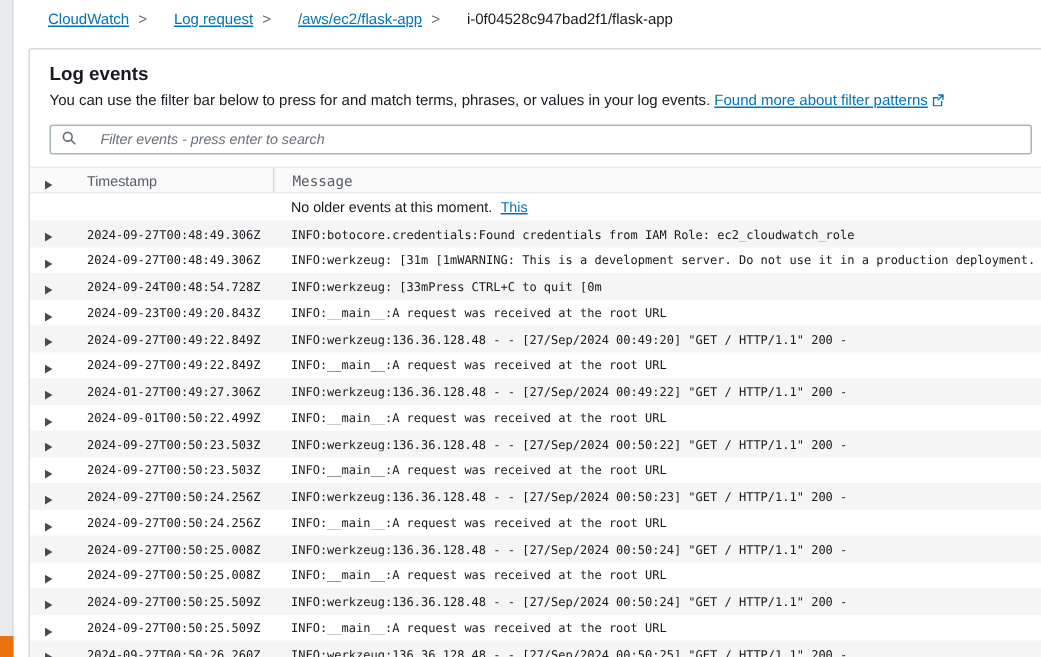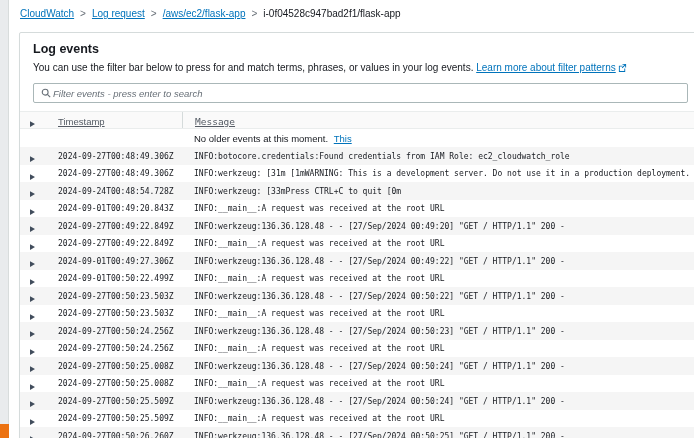--- a/index.html
+++ b/index.html
@@ -22,21 +22,21 @@
     width: 9px; height: 14px;
     background: #ec7211;
     z-index: 3;
   }
   
   .breadcrumb {
     position: absolute; left: 20px; top: 7px;
     font-size: 10px; line-height: 14px;
     white-space: nowrap;
   }
-  .bc-link { color: #0073bb; text-decoration: underline; cursor: pointer; }
+  .bc-link { color: #0073bb; text-decoration: underline; cursor: pointer; margin-left: 12px; }
   .bc-link.current { color: #16191f; text-decoration: none; cursor: default; }
   .bc-sep { color: #687078; margin: 0 6px; font-size: 10px; }
   
   .card {
     position: absolute; left: 19px; top: 32px;
     width: 700px;
     background: #fff;
     border: 1px solid #d5dbdb;
     border-radius: 2px;
     box-shadow: 0 1px 1px rgba(0,0,0,0.04);
@@ -54,40 +54,40 @@
     border-radius: 2px;
     padding: 0 7px;
     background: #fff;
     width: 655px;
   }
   .filter-box input {
     border: none; outline: none; flex: 1;
     font-size: 9.5px; font-style: italic;
     font-family: "Liberation Sans", "DejaVu Sans", sans-serif;
     color: #545b64; background: transparent;
-    margin-left: 2px;
+    margin-left: 16px;
   }
   .filter-box input::placeholder { color: #687078; font-style: italic; }
   
   .log-table { width: 100%; }
   .trow {
     display: grid;
     grid-template-columns: 38px 124px 1fr;
     align-items: center;
     height: 17.5px;
     overflow: hidden;
   }
   .trow.shaded { background: #f5f5f5; }
   .thead {
     height: 18px;
     background: #fafafa;
     border-top: 1px solid #eaeded;
     border-bottom: 1px solid #eaeded;
   }
-  .thead .hcell { font-size: 9.5px; color: #545b64; text-decoration: underline; }
+  .thead .hcell { font-size: 9.5px; color: #545b64; }
   .thead .msg-cell { border-left: 1px solid #d5dbdb; height: 100%; display: flex; align-items: center; }
   .notice-row { height: 18px; }
   .notice-row .msg-cell { font-size: 9.5px; font-family: "Liberation Sans", "DejaVu Sans", sans-serif; }
   .notice-row a { color: #0073bb; text-decoration: underline; cursor: pointer; margin-left: 3px; }
   .arrow-cell { padding-left: 10px; }
   .expand-arrow {
     font-size: 6.5px; color: #414d5c; cursor: pointer; line-height: 1;
     display: inline-block; transform: scaleY(1.15);
   }
   .ts-cell, .msg-cell {
@@ -104,21 +104,21 @@
 <div class="left-strip"></div>
 <div class="orange-badge"></div>
 
 <nav class="breadcrumb"><a class="bc-link">CloudWatch</a><span class="bc-sep">&gt;</span><a class="bc-link">Log request</a><span class="bc-sep">&gt;</span><a class="bc-link">/aws/ec2/flask-app</a><span class="bc-sep">&gt;</span><a class="bc-link current">i-0f04528c947bad2f1/flask-app</a></nav>
 
 <div class="card">
   <div class="card-head">
     <div class="panel-title">Log events</div>
     <div class="desc">
       <span>You can use the filter bar below to press for and match terms, phrases, or values in your log events.</span>
-      <a>Learn more about filter patterns</a><span class="ext-icon"><svg width="9" height="9" viewBox="0 0 10 10">
+      <a>Found more about filter patterns</a><span class="ext-icon"><svg width="9" height="9" viewBox="0 0 10 10">
             <path d="M1 3h4v1H2v5h5V6h1v4H1V3z" fill="#0073bb"></path>
             <path d="M5 1h4v4H8V2.7L4.9 5.8l-.7-.7L7.3 2H5V1z" fill="#0073bb"></path>
           </svg></span>
     </div>
     <div class="filter-box">
       <span><svg width="10" height="10" viewBox="0 0 12 12" fill="none">
             <circle cx="5" cy="5" r="3.5" stroke="#687078" stroke-width="1.3"></circle>
             <line x1="7.7" y1="7.7" x2="11" y2="11" stroke="#687078" stroke-width="1.3"></line>
           </svg></span>
       <input type="text" placeholder="Filter events - press enter to search" style="">
@@ -153,39 +153,39 @@
   </div>
 
   <div class="trow shaded">
     <div class="arrow-cell"><span class="expand-arrow">▶</span></div>
     <div class="ts-cell">2024-09-24T00:48:54.728Z</div>
     <div class="msg-cell">INFO:werkzeug: [33mPress CTRL+C to quit [0m</div>
   </div>
 
   <div class="trow">
     <div class="arrow-cell"><span class="expand-arrow">▶</span></div>
-    <div class="ts-cell">2024-09-01T00:49:20.843Z</div>
+    <div class="ts-cell">2024-09-23T00:49:20.843Z</div>
     <div class="msg-cell">INFO:__main__:A request was received at the root URL</div>
   </div>
 
   <div class="trow shaded">
     <div class="arrow-cell"><span class="expand-arrow">▶</span></div>
     <div class="ts-cell">2024-09-27T00:49:22.849Z</div>
     <div class="msg-cell">INFO:werkzeug:136.36.128.48 - - [27/Sep/2024 00:49:20] "GET / HTTP/1.1" 200 -</div>
   </div>
 
   <div class="trow">
     <div class="arrow-cell"><span class="expand-arrow">▶</span></div>
     <div class="ts-cell">2024-09-27T00:49:22.849Z</div>
     <div class="msg-cell">INFO:__main__:A request was received at the root URL</div>
   </div>
 
   <div class="trow shaded">
     <div class="arrow-cell"><span class="expand-arrow">▶</span></div>
-    <div class="ts-cell">2024-09-01T00:49:27.306Z</div>
+    <div class="ts-cell">2024-01-27T00:49:27.306Z</div>
     <div class="msg-cell">INFO:werkzeug:136.36.128.48 - - [27/Sep/2024 00:49:22] "GET / HTTP/1.1" 200 -</div>
   </div>
 
   <div class="trow">
     <div class="arrow-cell"><span class="expand-arrow">▶</span></div>
     <div class="ts-cell">2024-09-01T00:50:22.499Z</div>
     <div class="msg-cell">INFO:__main__:A request was received at the root URL</div>
   </div>
 
   <div class="trow shaded">

